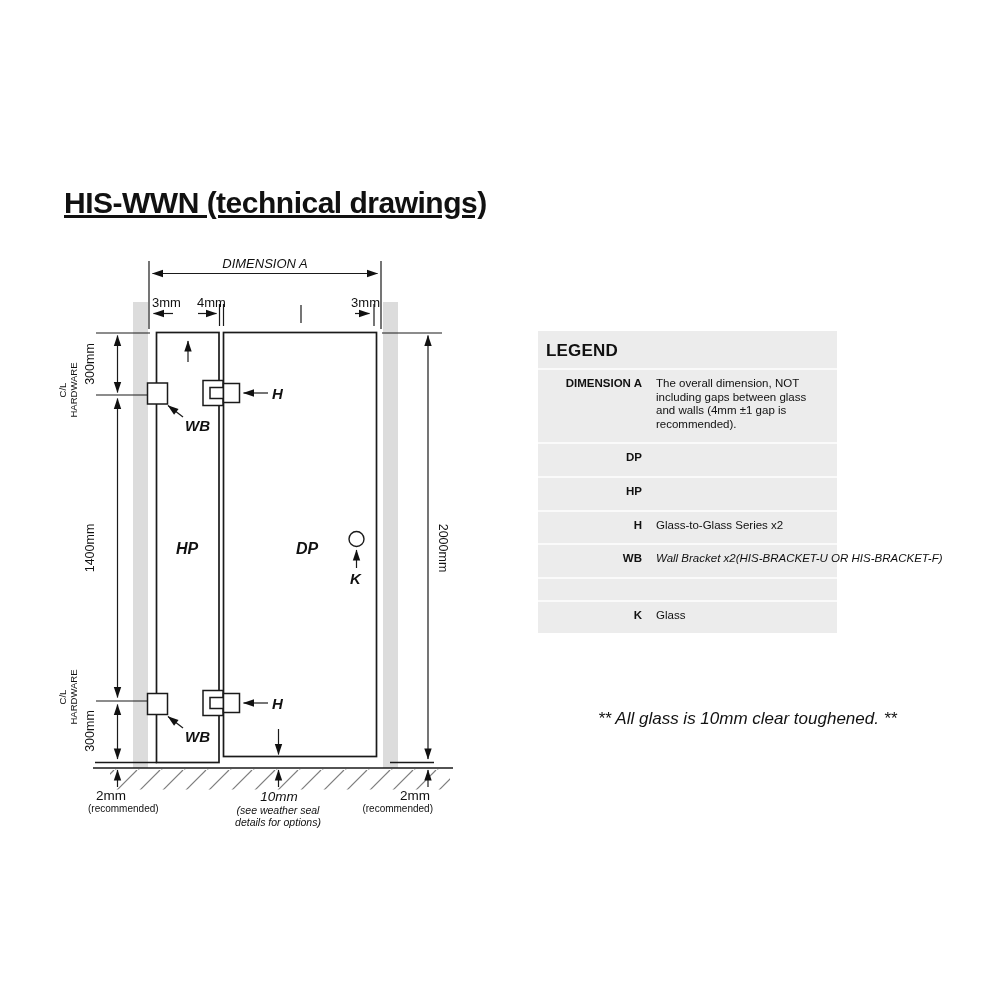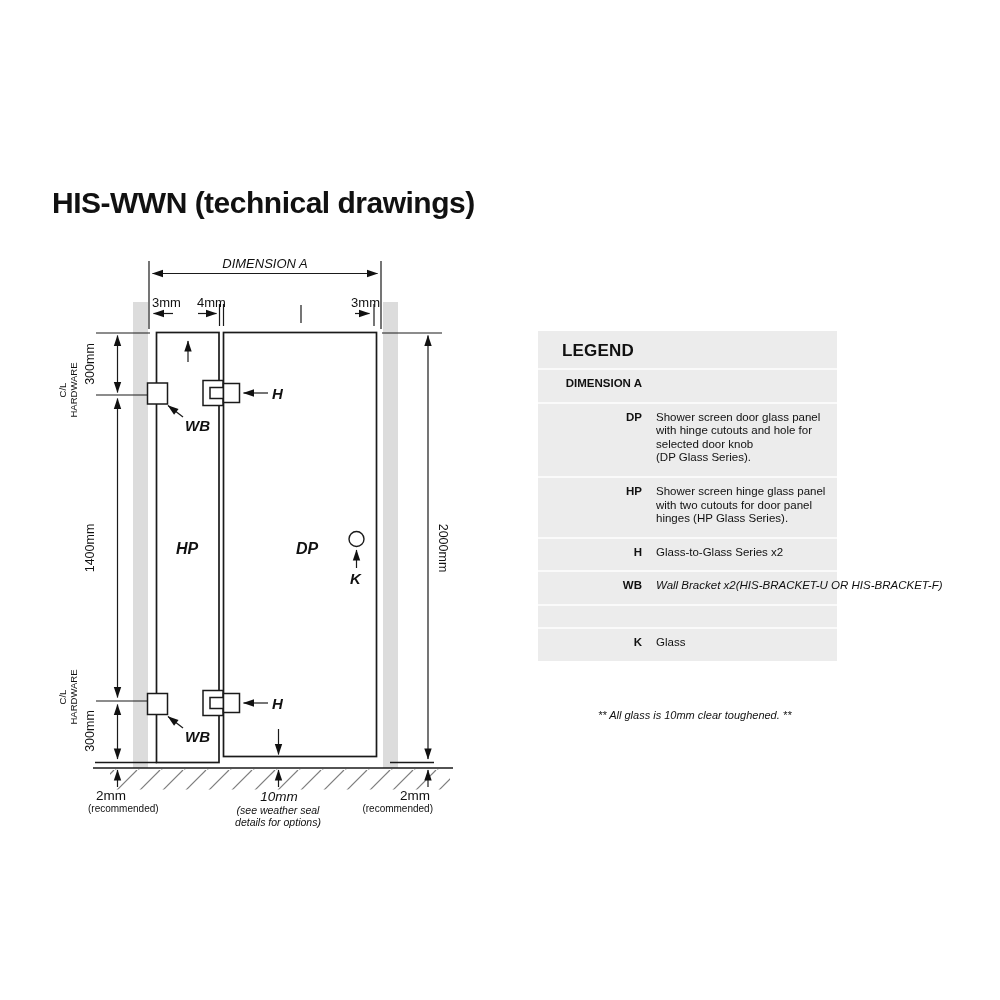--- a/index.html
+++ b/index.html
@@ -1,41 +1,41 @@
 <!DOCTYPE html>
 <html><head>
 <meta charset="utf-8">
 <style>
   html,body{margin:0;padding:0;background:#fff;}
   body{width:1000px;height:1000px;position:relative;font-family:"Liberation Sans","DejaVu Sans",sans-serif;color:#111;}
-  .page-title{position:absolute;left:52px;top:186px;font-size:30px;font-weight:bold;letter-spacing:-0.5px;white-space:nowrap;}
+  .page-title{position:absolute;left:64px;top:186px;font-size:30px;font-weight:bold;letter-spacing:-0.5px;white-space:nowrap;text-decoration:underline;}
   svg.drawing{position:absolute;left:0;top:0;}
   svg .dim{stroke:#1a1a1a;stroke-width:1.2;fill:none;}
   svg .obj{stroke:#1a1a1a;stroke-width:1.7;fill:none;}
   svg .hw{stroke:#1a1a1a;stroke-width:1.5;fill:#fff;}
   svg text{fill:#111;}
   .t-dim{font-size:13px;}
   .t-dima{font-size:13px;font-style:italic;}
   .t-rot{font-size:12.5px;}
   .t-cl{font-size:9.5px;}
   .t-sm{font-size:10px;}
   .t-smi{font-size:10.5px;font-style:italic;}
   .t-mm{font-size:13.5px;}
   .t-mmi{font-size:13.5px;font-style:italic;}
   .t-panel{font-size:16px;font-weight:bold;font-style:italic;paint-order:stroke;stroke:#fff;stroke-width:3px;}
   .t-part{font-size:15px;font-weight:bold;font-style:italic;paint-order:stroke;stroke:#fff;stroke-width:3px;}
   
   .legend{position:absolute;left:538px;top:331px;width:299px;background:#ececec;}
-  .lg-header{font-size:17px;font-weight:bold;padding:10px 0 7px 24px;letter-spacing:0.2px;}
+  .lg-header{font-size:17px;font-weight:bold;padding:10px 0 7px 8px;letter-spacing:0.2px;}
   .lg-row{display:grid;grid-template-columns:92px 1fr;column-gap:14px;padding:7px 0 11px 12px;border-top:2px solid #fafafa;}
   .lg-term{font-size:11.5px;font-weight:bold;text-align:right;line-height:13.6px;}
   .lg-desc{font-size:11.5px;line-height:13.6px;white-space:pre-line;}
   .lg-row.empty{height:21px;padding:0 0 0 12px;}
   .lg-row .nowrap{white-space:nowrap;overflow:visible;font-style:italic;}
-  .footnote{position:absolute;left:598px;top:709px;font-size:11px;font-style:italic;white-space:nowrap;}
+  .footnote{position:absolute;left:598px;top:709px;font-size:17px;font-style:italic;white-space:nowrap;}
 </style>
 </head>
 <body>
 
 <div class="page-title">HIS-WWN (technical drawings)</div>
 
 <svg class="drawing" width="1000" height="1000" viewBox="0 0 1000 1000">
   <defs>
     <marker id="arr" markerUnits="userSpaceOnUse" markerWidth="12" markerHeight="9" refX="11" refY="4.5" orient="auto">
       <path d="M0.5,0.8 L11.5,4.5 L0.5,8.2 Z" fill="#111"></path>
@@ -163,33 +163,30 @@
     <circle cx="356.5" cy="539" r="7.5" fill="#fff" stroke="#1a1a1a" stroke-width="1.4"></circle>
     <line x1="356.5" y1="568" x2="356.5" y2="550" class="dim" marker-end="url(#arr)"></line>
     <text x="350" y="584" class="t-part">K</text>
   </g>
 </svg>
 
 <div class="legend">
   <div class="lg-header">LEGEND</div>
   <div class="lg-row">
     <div class="lg-term">DIMENSION A</div>
+    <div class="lg-desc">The overall dimension, NOT
+including gaps between glass
+and walls (4mm ±1 gap is
+recommended).</div>
   </div>
   <div class="lg-row">
     <div class="lg-term">DP</div>
-    <div class="lg-desc">Shower screen door glass panel
-with hinge cutouts and hole for
-selected door knob
-(DP Glass Series).</div>
   </div>
   <div class="lg-row">
     <div class="lg-term">HP</div>
-    <div class="lg-desc">Shower screen hinge glass panel
-with two cutouts for door panel
-hinges (HP Glass Series).</div>
   </div>
   <div class="lg-row">
     <div class="lg-term">H</div>
     <div class="lg-desc">Glass-to-Glass Series x2</div>
   </div>
   <div class="lg-row">
     <div class="lg-term">WB</div>
     <div class="lg-desc nowrap">Wall Bracket x2(HIS-BRACKET-U OR HIS-BRACKET-F)</div>
   </div>
   <div class="lg-row empty">

